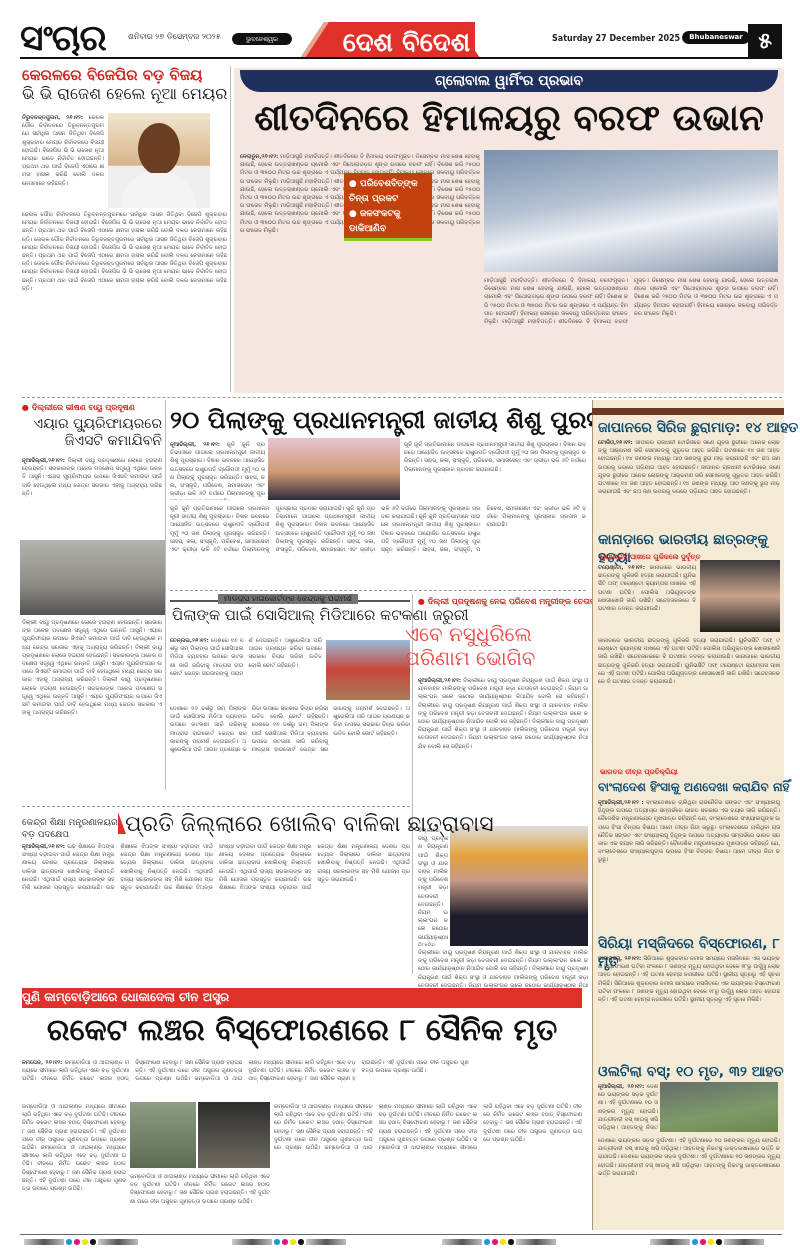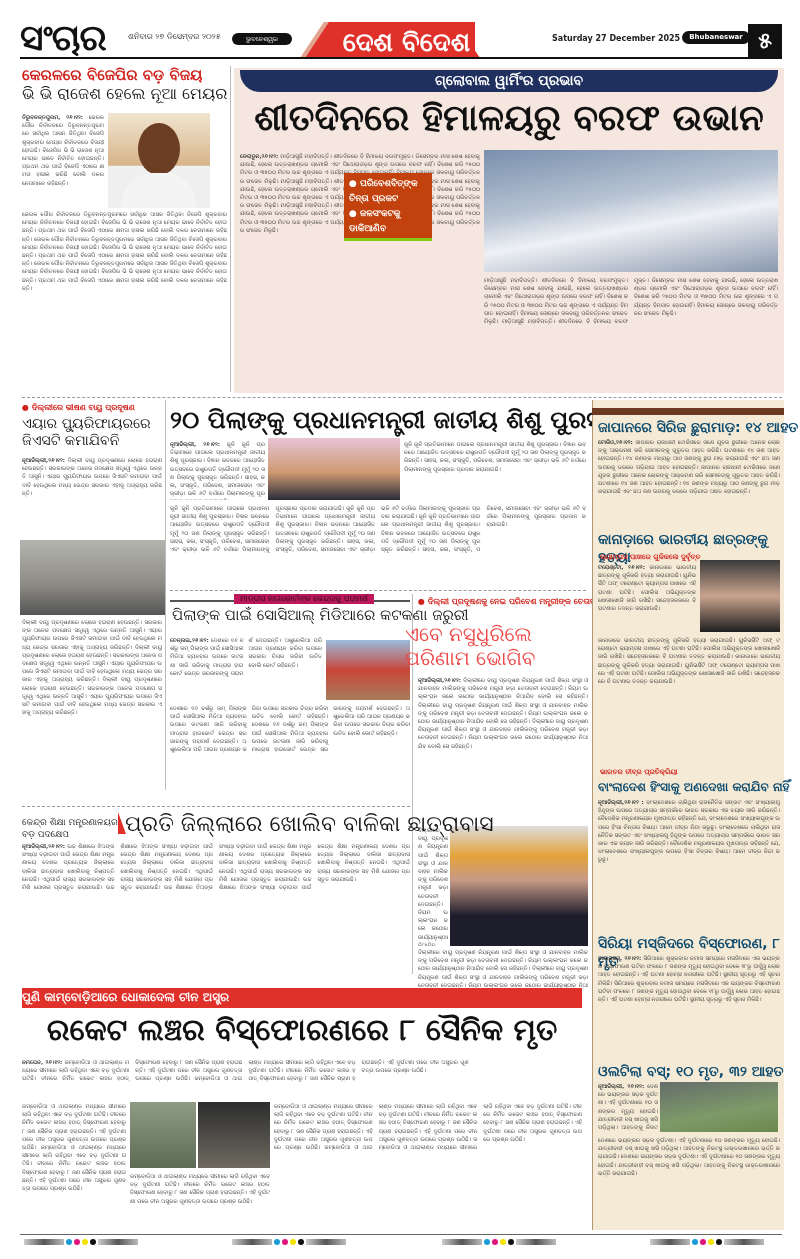--- a/index.html
+++ b/index.html
@@ -29,21 +29,21 @@
 #gw-box{left:234px;top:68px;width:550px;height:325px;background:#f6e6e0}
 #gw-banner{left:240px;top:70px;width:538px;height:22px;background:#1f2f5e;border-radius:0 0 20px 20px}
 #gw-kicker{left:240px;top:72px;width:538px;text-align:center;color:#fff;font-size:14px;font-weight:bold}
 #gw-head{left:240px;top:96px;width:538px;text-align:center;font-size:36px;font-weight:bold;color:#111;line-height:44px}
 #gw-photo{left:484px;top:150px;width:294px;height:122px;background:linear-gradient(170deg,#7990ad 0%,#b7c3d3 40%,#eef1f5 60%,#8a98ae 100%)}
 #gw-callout{left:344px;top:173px;width:88px;height:68px;background:#c2410c;color:#fff;font-size:9px;font-weight:bold;padding:3px 5px;line-height:15px;border-bottom:3px solid #84cc16}
 
 .dash{height:1px;border-top:1px dashed #999}
 
 #delhi-kicker{left:22px;top:403px;font-size:8px;color:#d0201a;font-weight:bold}
-#delhi-head{left:22px;top:415px;width:140px;font-size:14px;line-height:17px;text-align:left}
+#delhi-head{left:22px;top:415px;width:140px;font-size:14px;line-height:17px;text-align:right}
 #delhi-photo{left:20px;top:540px;width:145px;height:75px;background:linear-gradient(180deg,#b4b4ae,#8c8a84 60%,#555 100%)}
 #col-sep2{left:165px;top:400px;width:1px;height:390px;background:#bbb}
 
 #pm-head{left:170px;top:406px;font-size:24px;font-weight:bold;color:#111}
 #pm-photo{left:268px;top:438px;width:132px;height:62px;background:linear-gradient(180deg,#e7c3d5 0%,#cf9a72 55%,#2c2c3a 100%)}
 
 #side-box{left:592px;top:400px;width:192px;height:830px;background:#f4ead6;border-left:1px solid #b09670}
 #side-top{left:592px;top:408px;width:192px;height:7px;background:#6b3a20}
 .side-head{position:absolute;left:598px;font-size:14px;font-weight:bold;color:#0c4a6e;line-height:18px}
 .side-kicker{position:absolute;left:600px;font-size:7px;color:#d0201a;font-weight:bold}
@@ -121,21 +121,21 @@
 <div class="abs" id="col-sep2"></div>
 
 <div class="abs" id="pm-head">୨୦ ପିଲାଙ୍କୁ ପ୍ରଧାନମନ୍ତ୍ରୀ ଜାତୀୟ ଶିଶୁ ପୁରସ୍କାର</div>
 <div class="abs txt" style="left:170px;top:440px;width:95px;height:60px"><b>ନୂଆଦିଲ୍ଲୀ, ୨୬।୧୨:</b> <span>କୁନି କୁନି ପ୍ରତିଭାମାନେ ପାଇଲେ ପ୍ରଧାନମନ୍ତ୍ରୀ ଜାତୀୟ ଶିଶୁ ପୁରସ୍କାର। ବିଜ୍ଞାନ ଭବନରେ ଆୟୋଜିତ ଉତ୍ସବରେ ରାଷ୍ଟ୍ରପତି ଦ୍ରୌପଦୀ ମୁର୍ମୁ ୨୦ ଜଣ ପିଲାଙ୍କୁ ପୁରସ୍କୃତ କରିଛନ୍ତି। ସାହସ, କଳା, ସଂସ୍କୃତି, ପରିବେଶ, ସମାଜସେବା ଏବଂ କ୍ରୀଡ଼ା ଭଳି ୬ଟି ବର୍ଗରେ ପିଲାମାନଙ୍କୁ ପୁରସ୍କାର ପ୍ରଦାନ କରାଯାଇଛି।</span></div>
 <div class="abs" id="pm-photo"></div>
 <div class="abs txt" style="left:404px;top:440px;width:182px;height:60px"><span>କୁନି କୁନି ପ୍ରତିଭାମାନେ ପାଇଲେ ପ୍ରଧାନମନ୍ତ୍ରୀ ଜାତୀୟ ଶିଶୁ ପୁରସ୍କାର। ବିଜ୍ଞାନ ଭବନରେ ଆୟୋଜିତ ଉତ୍ସବରେ ରାଷ୍ଟ୍ରପତି ଦ୍ରୌପଦୀ ମୁର୍ମୁ ୨୦ ଜଣ ପିଲାଙ୍କୁ ପୁରସ୍କୃତ କରିଛନ୍ତି। ସାହସ, କଳା, ସଂସ୍କୃତି, ପରିବେଶ, ସମାଜସେବା ଏବଂ କ୍ରୀଡ଼ା ଭଳି ୬ଟି ବର୍ଗରେ ପିଲାମାନଙ୍କୁ ପୁରସ୍କାର ପ୍ରଦାନ କରାଯାଇଛି।</span></div>
 <div class="abs txt" style="left:170px;top:504px;width:416px;height:84px;column-count:4;column-gap:6px"><span>କୁନି କୁନି ପ୍ରତିଭାମାନେ ପାଇଲେ ପ୍ରଧାନମନ୍ତ୍ରୀ ଜାତୀୟ ଶିଶୁ ପୁରସ୍କାର। ବିଜ୍ଞାନ ଭବନରେ ଆୟୋଜିତ ଉତ୍ସବରେ ରାଷ୍ଟ୍ରପତି ଦ୍ରୌପଦୀ ମୁର୍ମୁ ୨୦ ଜଣ ପିଲାଙ୍କୁ ପୁରସ୍କୃତ କରିଛନ୍ତି। ସାହସ, କଳା, ସଂସ୍କୃତି, ପରିବେଶ, ସମାଜସେବା ଏବଂ କ୍ରୀଡ଼ା ଭଳି ୬ଟି ବର୍ଗରେ ପିଲାମାନଙ୍କୁ ପୁରସ୍କାର ପ୍ରଦାନ କରାଯାଇଛି।</span> <span>କୁନି କୁନି ପ୍ରତିଭାମାନେ ପାଇଲେ ପ୍ରଧାନମନ୍ତ୍ରୀ ଜାତୀୟ ଶିଶୁ ପୁରସ୍କାର। ବିଜ୍ଞାନ ଭବନରେ ଆୟୋଜିତ ଉତ୍ସବରେ ରାଷ୍ଟ୍ରପତି ଦ୍ରୌପଦୀ ମୁର୍ମୁ ୨୦ ଜଣ ପିଲାଙ୍କୁ ପୁରସ୍କୃତ କରିଛନ୍ତି। ସାହସ, କଳା, ସଂସ୍କୃତି, ପରିବେଶ, ସମାଜସେବା ଏବଂ କ୍ରୀଡ଼ା ଭଳି ୬ଟି ବର୍ଗରେ ପିଲାମାନଙ୍କୁ ପୁରସ୍କାର ପ୍ରଦାନ କରାଯାଇଛି।</span> <span>କୁନି କୁନି ପ୍ରତିଭାମାନେ ପାଇଲେ ପ୍ରଧାନମନ୍ତ୍ରୀ ଜାତୀୟ ଶିଶୁ ପୁରସ୍କାର। ବିଜ୍ଞାନ ଭବନରେ ଆୟୋଜିତ ଉତ୍ସବରେ ରାଷ୍ଟ୍ରପତି ଦ୍ରୌପଦୀ ମୁର୍ମୁ ୨୦ ଜଣ ପିଲାଙ୍କୁ ପୁରସ୍କୃତ କରିଛନ୍ତି। ସାହସ, କଳା, ସଂସ୍କୃତି, ପରିବେଶ, ସମାଜସେବା ଏବଂ କ୍ରୀଡ଼ା ଭଳି ୬ଟି ବର୍ଗରେ ପିଲାମାନଙ୍କୁ ପୁରସ୍କାର ପ୍ରଦାନ କରାଯାଇଛି।</span></div>
 <div class="abs dash" style="left:170px;top:590px;width:416px"></div>
 
 <div class="abs" id="madras-line"></div>
-<div class="abs" id="madras-kicker" style="background:#be185d;left:234px;width:140px;top:594px">ମାଡ୍ରାସ ହାଇକୋର୍ଟଙ୍କ କେନ୍ଦ୍ରକୁ ପରାମର୍ଶ</div>
+<div class="abs" id="madras-kicker" style="background:#737373;left:218px;width:140px;top:594px">ମାଡ୍ରାସ ହାଇକୋର୍ଟଙ୍କ କେନ୍ଦ୍ରକୁ ପରାମର୍ଶ</div>
 <div class="abs" id="madras-head">ପିଲାଙ୍କ ପାଇଁ ସୋସିଆଲ୍ ମିଡିଆରେ କଟକଣା ଜରୁରୀ</div>
 <div class="abs txt" style="left:170px;top:636px;width:152px;height:66px;column-count:2;column-gap:5px"><b>ଚେନ୍ନାଇ,୨୬।୧୨:</b> <span>ଦେଶରେ ୧୬ ବର୍ଷରୁ କମ୍ ପିଲାଙ୍କ ପାଇଁ ସୋସିଆଲ ମିଡିଆ ବ୍ୟବହାର ଉପରେ କଟକଣା ଜାରି କରିବାକୁ ମାଡ୍ରାସ ହାଇକୋର୍ଟ କେନ୍ଦ୍ର ସରକାରଙ୍କୁ ପରାମର୍ଶ ଦେଇଛନ୍ତି। ଅଷ୍ଟ୍ରେଲିଆ ପରି ଆଇନ ପ୍ରଣୟନ କରିବା ଉପରେ ସରକାର ବିଚାର କରିବା ଉଚିତ ବୋଲି କୋର୍ଟ କହିଛନ୍ତି।</span></div>
 <div class="abs" id="madras-photo"></div>
 <div class="abs txt" style="left:170px;top:704px;width:240px;height:96px;column-count:3;column-gap:5px"><span>ଦେଶରେ ୧୬ ବର୍ଷରୁ କମ୍ ପିଲାଙ୍କ ପାଇଁ ସୋସିଆଲ ମିଡିଆ ବ୍ୟବହାର ଉପରେ କଟକଣା ଜାରି କରିବାକୁ ମାଡ୍ରାସ ହାଇକୋର୍ଟ କେନ୍ଦ୍ର ସରକାରଙ୍କୁ ପରାମର୍ଶ ଦେଇଛନ୍ତି। ଅଷ୍ଟ୍ରେଲିଆ ପରି ଆଇନ ପ୍ରଣୟନ କରିବା ଉପରେ ସରକାର ବିଚାର କରିବା ଉଚିତ ବୋଲି କୋର୍ଟ କହିଛନ୍ତି।</span> <span>ଦେଶରେ ୧୬ ବର୍ଷରୁ କମ୍ ପିଲାଙ୍କ ପାଇଁ ସୋସିଆଲ ମିଡିଆ ବ୍ୟବହାର ଉପରେ କଟକଣା ଜାରି କରିବାକୁ ମାଡ୍ରାସ ହାଇକୋର୍ଟ କେନ୍ଦ୍ର ସରକାରଙ୍କୁ ପରାମର୍ଶ ଦେଇଛନ୍ତି। ଅଷ୍ଟ୍ରେଲିଆ ପରି ଆଇନ ପ୍ରଣୟନ କରିବା ଉପରେ ସରକାର ବିଚାର କରିବା ଉଚିତ ବୋଲି କୋର୍ଟ କହିଛନ୍ତି।</span></div>
 <div class="abs" id="col-sep3"></div>
 
 <div class="abs" id="pollute-kicker">● ଦିଲ୍ଲୀ ପ୍ରଦୂଷଣକୁ ନେଇ ପରିବେଶ ମନ୍ତ୍ରୀଙ୍କ ଚେତାବନୀ</div>
 <div class="abs" id="pollute-head">ଏବେ ନସୁଧୁରିଲେ ପରିଣାମ ଭୋଗିବ</div>
 <div class="abs txt" style="left:418px;top:676px;width:170px;height:148px"><b>ନୂଆଦିଲ୍ଲୀ,୨୬।୧୨:</b> <span>ଦିଲ୍ଲୀରେ ବାୟୁ ପ୍ରଦୂଷଣ ନିୟନ୍ତ୍ରଣ ପାଇଁ ଶିଳ୍ପ ସଂସ୍ଥା ଓ ଯାନବାହନ ମାଲିକଙ୍କୁ ପରିବେଶ ମନ୍ତ୍ରୀ କଡ଼ା ଚେତାବନୀ ଦେଇଛନ୍ତି। ନିୟମ ଉଲ୍ଲଂଘନ କଲେ କଠୋର କାର୍ଯ୍ୟାନୁଷ୍ଠାନ ନିଆଯିବ ବୋଲି ସେ କହିଛନ୍ତି।</span> <span>ଦିଲ୍ଲୀରେ ବାୟୁ ପ୍ରଦୂଷଣ ନିୟନ୍ତ୍ରଣ ପାଇଁ ଶିଳ୍ପ ସଂସ୍ଥା ଓ ଯାନବାହନ ମାଲିକଙ୍କୁ ପରିବେଶ ମନ୍ତ୍ରୀ କଡ଼ା ଚେତାବନୀ ଦେଇଛନ୍ତି। ନିୟମ ଉଲ୍ଲଂଘନ କଲେ କଠୋର କାର୍ଯ୍ୟାନୁଷ୍ଠାନ ନିଆଯିବ ବୋଲି ସେ କହିଛନ୍ତି।</span> <span>ଦିଲ୍ଲୀରେ ବାୟୁ ପ୍ରଦୂଷଣ ନିୟନ୍ତ୍ରଣ ପାଇଁ ଶିଳ୍ପ ସଂସ୍ଥା ଓ ଯାନବାହନ ମାଲିକଙ୍କୁ ପରିବେଶ ମନ୍ତ୍ରୀ କଡ଼ା ଚେତାବନୀ ଦେଇଛନ୍ତି। ନିୟମ ଉଲ୍ଲଂଘନ କଲେ କଠୋର କାର୍ଯ୍ୟାନୁଷ୍ଠାନ ନିଆଯିବ ବୋଲି ସେ କହିଛନ୍ତି।</span></div>
 <div class="abs txt" style="left:418px;top:826px;width:30px;height:120px"><span>ଦିଲ୍ଲୀରେ ବାୟୁ ପ୍ରଦୂଷଣ ନିୟନ୍ତ୍ରଣ ପାଇଁ ଶିଳ୍ପ ସଂସ୍ଥା ଓ ଯାନବାହନ ମାଲିକଙ୍କୁ ପରିବେଶ ମନ୍ତ୍ରୀ କଡ଼ା ଚେତାବନୀ ଦେଇଛନ୍ତି। ନିୟମ ଉଲ୍ଲଂଘନ କଲେ କଠୋର କାର୍ଯ୍ୟାନୁଷ୍ଠାନ ନିଆଯିବ ବୋଲି ସେ କହିଛନ୍ତି।</span></div>

